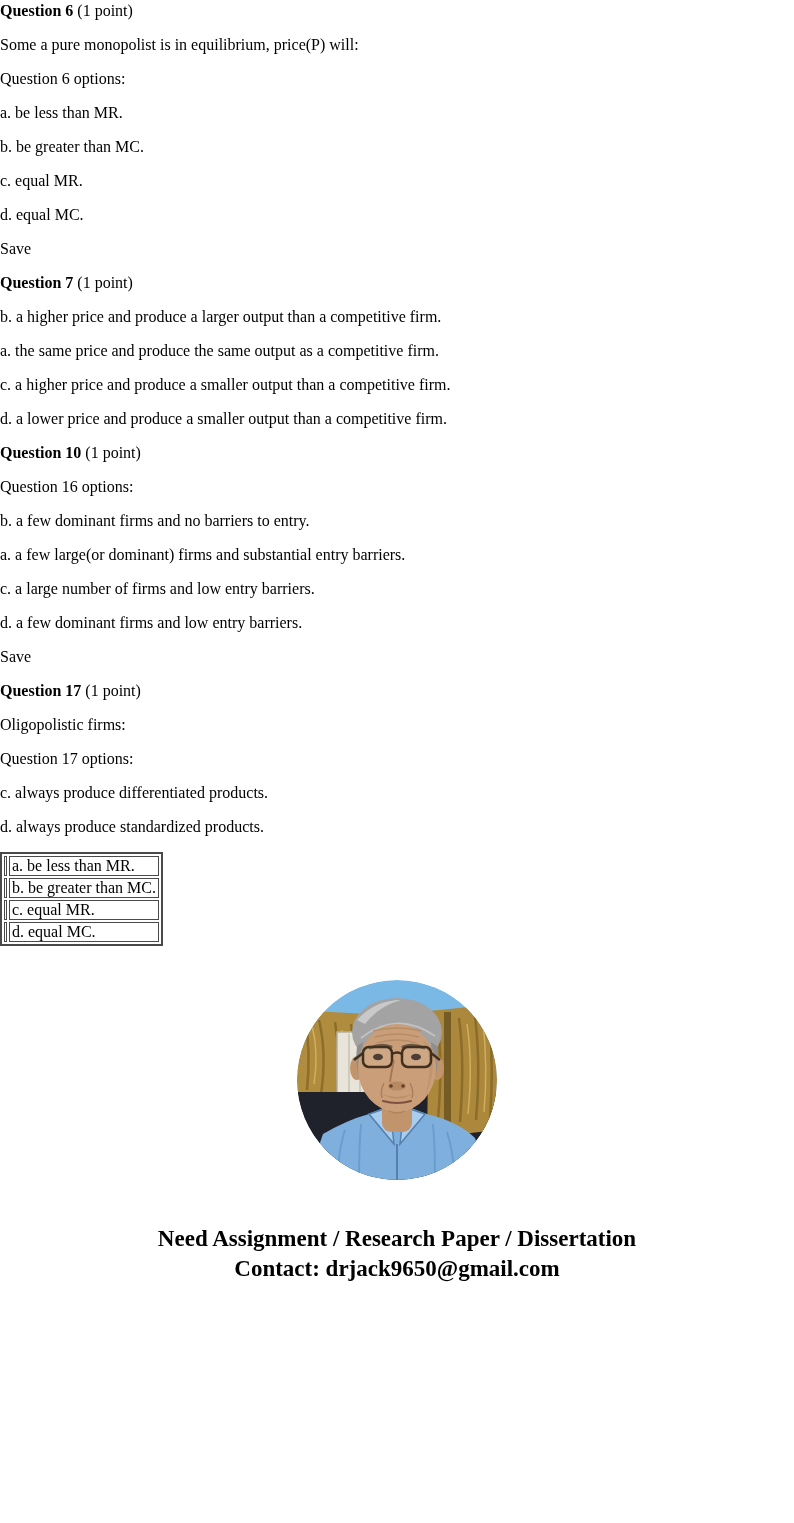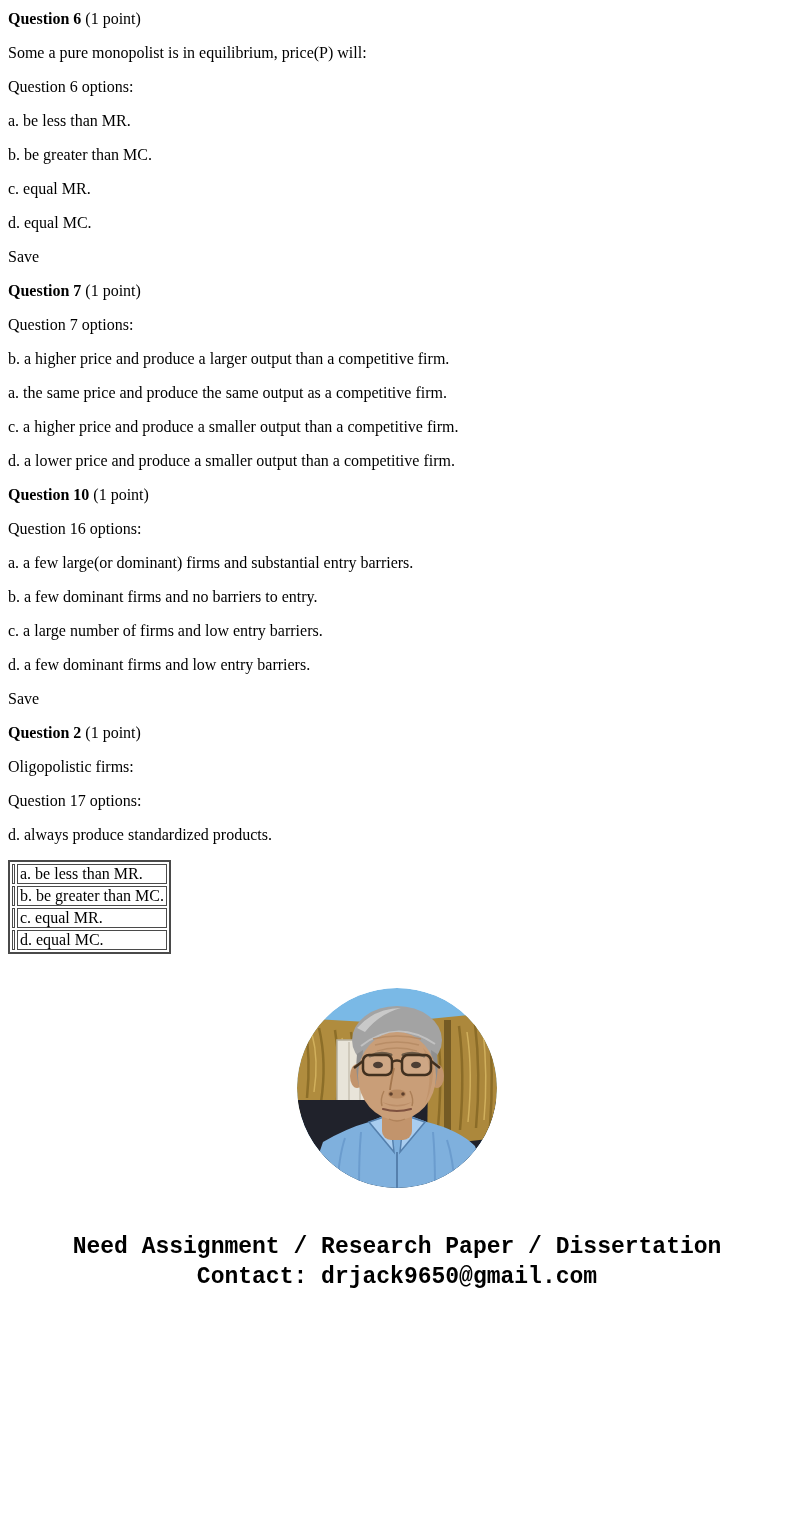--- a/index.html
+++ b/index.html
@@ -1,21 +1,20 @@
 <!DOCTYPE html>
 <html><head>
 <meta charset="utf-8">
 <style>
   html, body { margin: 0; padding: 0; background: #ffffff; }
   .page {
     position: relative;
     width: 794px;
     height: 1523px;
     box-sizing: border-box;
-    padding: 8px;
     background: #ffffff;
     font-family: "Liberation Serif", serif;
     font-size: 16px;
     color: #000000;
     overflow: hidden;
   }
   .page p {
     margin: 16px 0;
     line-height: 18px;
   }
@@ -46,21 +45,21 @@
     height: 200px;
     margin: 34px auto 0 auto;
     border-radius: 50%;
     overflow: hidden;
   }
   .photo-wrap svg { display: block; }
 
   .footer-banner {
     margin-top: 44px;
     text-align: center;
-    font-family: Liberation Mono, monospace;
+    font-family: Liberation Serif, serif;
     font-weight: bold;
     font-size: 23px;
     line-height: 30px;
     color: #000000;
     letter-spacing: 0px;
   }
 </style>
 </head>
 <body>
 
@@ -72,41 +71,41 @@
     <p>Question 6 options:</p>
     <p>a. be less than MR.</p>
     <p>b. be greater than MC.</p>
     <p>c. equal MR.</p>
     <p>d. equal MC.</p>
     <p>Save</p>
   </div>
 
   <div>
     <p><strong class="q-title">Question 7</strong> <span>(1 point)</span></p>
-    <p>Question 7 options:</p>
     <p>b. a higher price and produce a larger output than a competitive firm.</p>
     <p>a. the same price and produce the same output as a competitive firm.</p>
     <p>c. a higher price and produce a smaller output than a competitive firm.</p>
     <p>d. a lower price and produce a smaller output than a competitive firm.</p>
   </div>
 
   <div>
     <p><strong class="q-title">Question 10</strong> <span>(1 point)</span></p>
     <p>Question 16 options:</p>
+    <p>b. a few dominant firms and no barriers to entry.</p>
     <p>a. a few large(or dominant) firms and substantial entry barriers.</p>
-    <p>b. a few dominant firms and no barriers to entry.</p>
     <p>c. a large number of firms and low entry barriers.</p>
     <p>d. a few dominant firms and low entry barriers.</p>
     <p>Save</p>
   </div>
 
   <div>
-    <p><strong class="q-title">Question 2</strong> <span>(1 point)</span></p>
+    <p><strong class="q-title">Question 17</strong> <span>(1 point)</span></p>
     <p>Oligopolistic firms:</p>
     <p>Question 17 options:</p>
+    <p>c. always produce differentiated products.</p>
     <p>d. always produce standardized products.</p>
   </div>
 
   <table class="answer-table">
     <tbody>
       <tr>
         <td class="spacer"></td>
         <td>a. be less than MR.</td>
       </tr>
       <tr>

